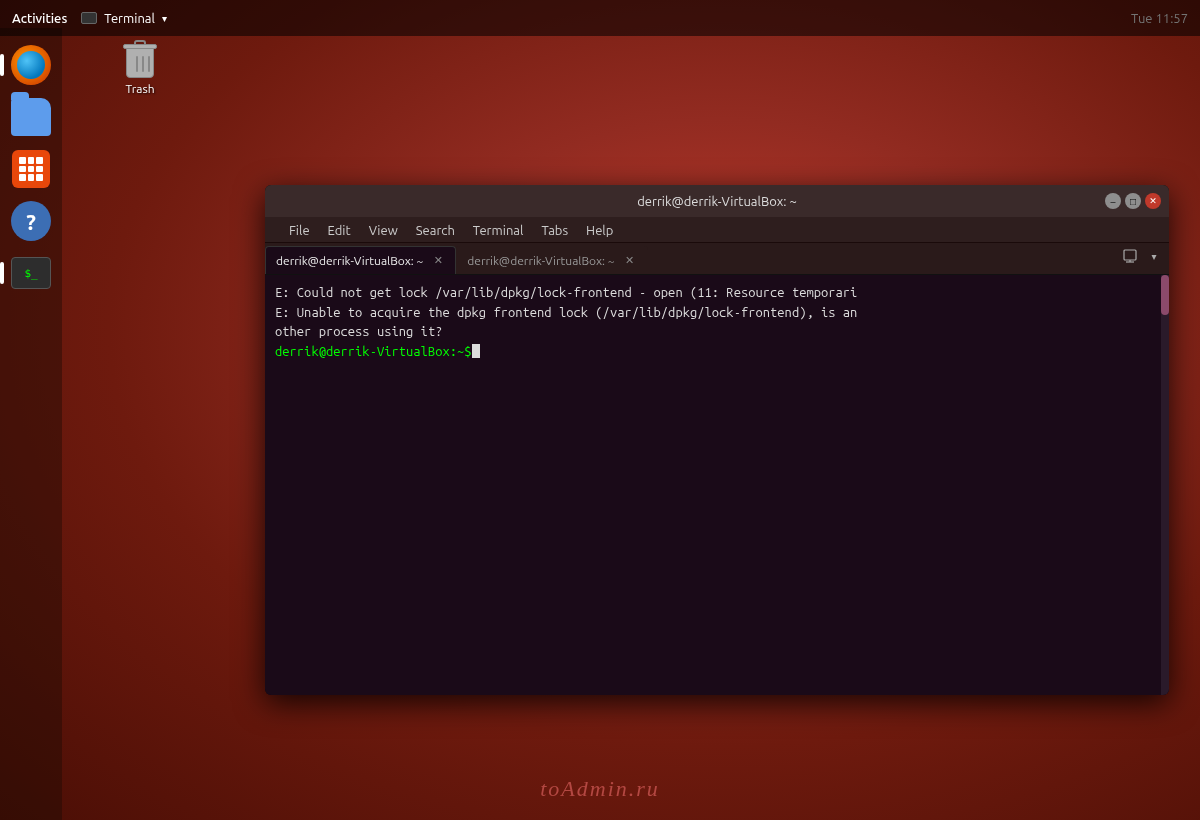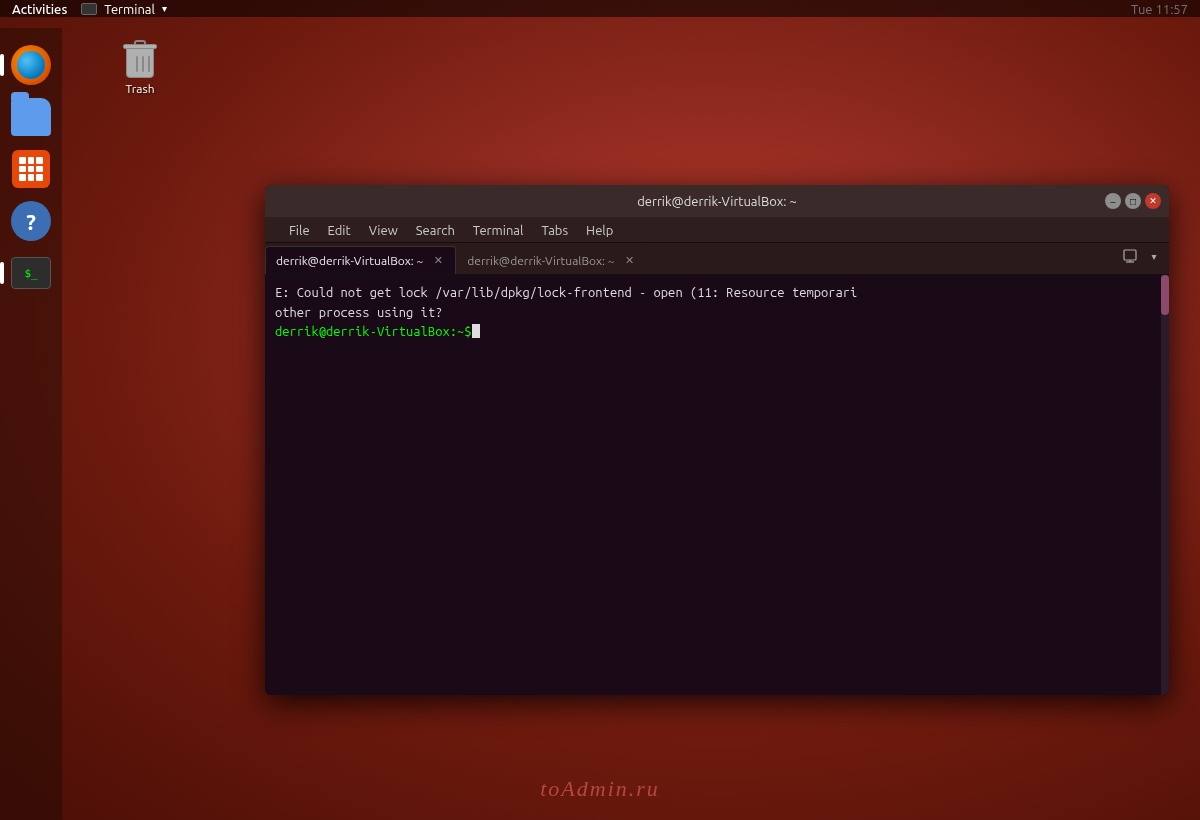--- a/index.html
+++ b/index.html
@@ -9,21 +9,21 @@
       overflow: hidden;
       font-family: 'Ubuntu', sans-serif;
       background: radial-gradient(ellipse at 60% 40%, #c0392b 0%, #922b21 30%, #6e1a0e 60%, #4a0e05 100%);
       position: relative;
     }
 
     
     .top-bar {
       position: absolute;
       top: 0; left: 0; right: 0;
-      height: 17px;
+      height: 36px;
       background: rgba(0,0,0,0.55);
       display: flex;
       align-items: center;
       justify-content: space-between;
       padding: 0 12px;
       color: #fff;
       font-size: 13px;
       z-index: 100;
     }
     .top-bar-left {
@@ -545,20 +545,21 @@
         </svg>
       </div>
       <div class="tab-icon-btn">
         <span style="font-size:10px;">▾</span>
       </div>
     </div>
   </div>
 
   <div class="terminal-content">
     <div class="error">E: Could not get lock /var/lib/dpkg/lock-frontend - open (11: Resource temporari</div>
+    <div class="error">E: Unable to acquire the dpkg frontend lock (/var/lib/dpkg/lock-frontend), is an</div>
     <div class="error">other process using it?</div>
     <div>
       <span class="prompt">derrik@derrik-VirtualBox:~$</span><span class="cursor"></span>
     </div>
     <div class="terminal-scroll">
       <div class="terminal-scrollthumb"></div>
     </div>
   </div>
 </div>
 

